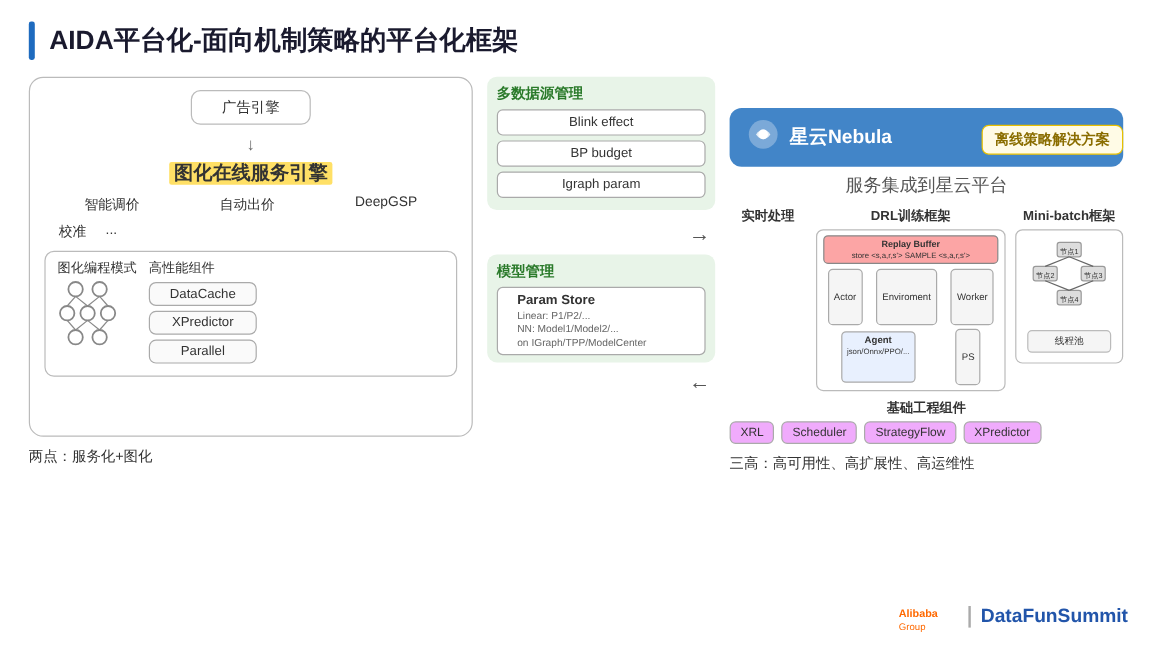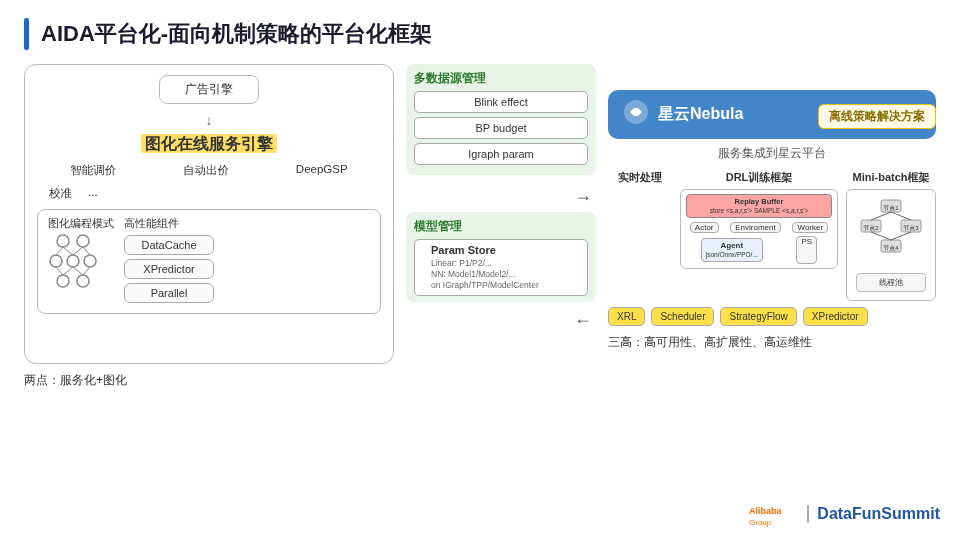--- a/index.html
+++ b/index.html
@@ -231,21 +231,21 @@
     .nebula-logo {
       color: white;
       font-size: 18px;
     }
     .nebula-text {
       color: white;
       font-size: 16px;
       font-weight: bold;
     }
     .nebula-sub {
-      font-size: 12px;
+      font-size: 15px;
       color: #555;
       text-align: center;
       margin-bottom: 8px;
     }
     .three-col {
       display: flex;
       gap: 8px;
       margin-bottom: 6px;
     }
     .col-label {
@@ -285,21 +285,21 @@
     }
     .drl-row {
       display: flex;
       gap: 4px;
       justify-content: space-around;
       margin-top: 4px;
     }
     .drl-node {
       border: 1px solid #aaa;
       border-radius: 4px;
-      padding: 0 4px;
+      padding: 18px 4px;
       font-size: 8px;
       text-align: center;
       background: #f5f5f5;
     }
     .agent-box {
       border: 1px solid #aaa;
       border-radius: 4px;
       padding: 2px 4px;
       font-size: 8px;
       text-align: center;
@@ -334,21 +334,21 @@
       font-size: 11px;
       color: #333;
       font-weight: bold;
     }
     .comp-tag {
       border: 1.5px solid #aaa;
       border-radius: 5px;
       padding: 3px 8px;
       font-size: 10px;
       color: #333;
-      background: #fde047;
+      background: #f0abfc;
     }
     .footer-brand {
       display: flex;
       align-items: center;
       gap: 10px;
       position: absolute;
       right: 20px;
       bottom: 12px;
     }
     .alibaba-logo {
@@ -537,20 +537,21 @@
                 <line x1="18" y1="34" x2="38" y2="42" stroke="#666" stroke-width="1"></line>
                 <line x1="58" y1="34" x2="38" y2="42" stroke="#666" stroke-width="1"></line>
               </svg>
               <div class="pool-box">线程池</div>
             </div>
           </div>
         </div>
       </div>
 
       <div style="margin-top:4px;">
+        <div class="found-label" style="text-align:center; margin-bottom:4px;">基础工程组件</div>
         <div class="found-components">
           <span class="comp-tag">XRL</span>
           <span class="comp-tag">Scheduler</span>
           <span class="comp-tag">StrategyFlow</span>
           <span class="comp-tag">XPredictor</span>
         </div>
       </div>
 
       <div style="margin-top:8px; font-size:12px; color:#333;">
         <span>三高：高可用性、高扩展性、高运维性</span>

